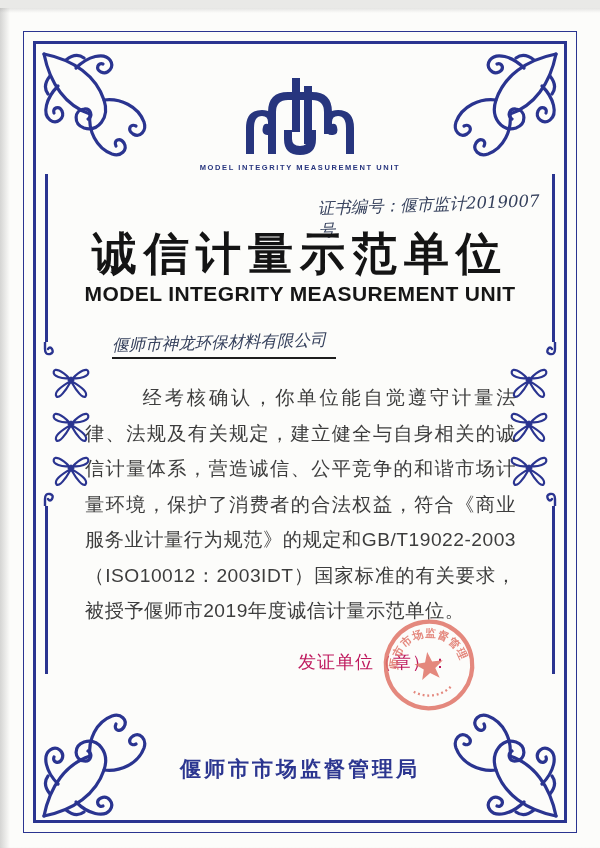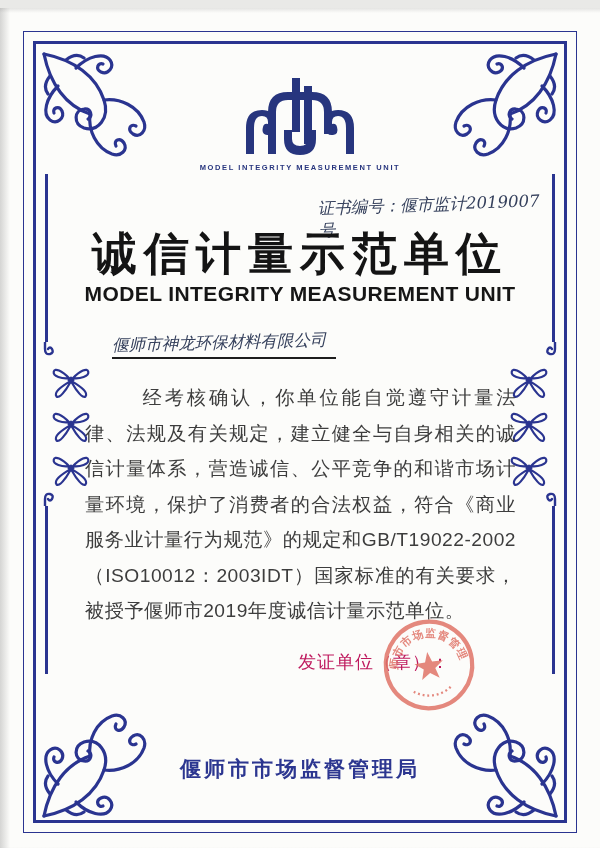--- a/index.html
+++ b/index.html
@@ -224,21 +224,21 @@
 
   <div class="cert-no hand">证书编号：偃市监计2019007号</div>
 
   <div class="title-cn">诚信计量示范单位</div>
   <div class="title-en">MODEL INTEGRITY MEASUREMENT UNIT</div>
 
   <div class="awardee">
     <span class="hand">偃师市神龙环保材料有限公司</span>
   </div>
 
-  <div class="body-text">经考核确认，你单位能自觉遵守计量法律、法规及有关规定，建立健全与自身相关的诚信计量体系，营造诚信、公平竞争的和谐市场计量环境，保护了消费者的合法权益，符合《商业 服务业计量行为规范》的规定和GB/T19022-2002（ISO10012：2003IDT）国家标准的有关要求，被授予偃师市2019年度诚信计量示范单位。</div>
+  <div class="body-text">经考核确认，你单位能自觉遵守计量法律、法规及有关规定，建立健全与自身相关的诚信计量体系，营造诚信、公平竞争的和谐市场计量环境，保护了消费者的合法权益，符合《商业 服务业计量行为规范》的规定和GB/T19022-2003（ISO10012：2003IDT）国家标准的有关要求，被授予偃师市2019年度诚信计量示范单位。</div>
 
   <div class="issuer">发证单位（章）：</div>
 
   <svg class="seal" viewBox="0 0 100 100">
     <defs>
       <path id="sealArcTop" d="M16,54 A34,34 0 1,1 84,54" fill="none"></path>
     </defs>
     <circle cx="50" cy="50" r="46" fill="none" stroke="#e07468" stroke-width="4.5"></circle>
     <polygon points="50,36 53.8,46.7 65.2,47.1 56.2,54 59.4,64.9 50,58.5 40.6,64.9 43.8,54 34.8,47.1 46.2,46.7" fill="#e07468"></polygon>
     <text font-size="11.5" fill="#e07468" font-weight="bold" letter-spacing="1">

